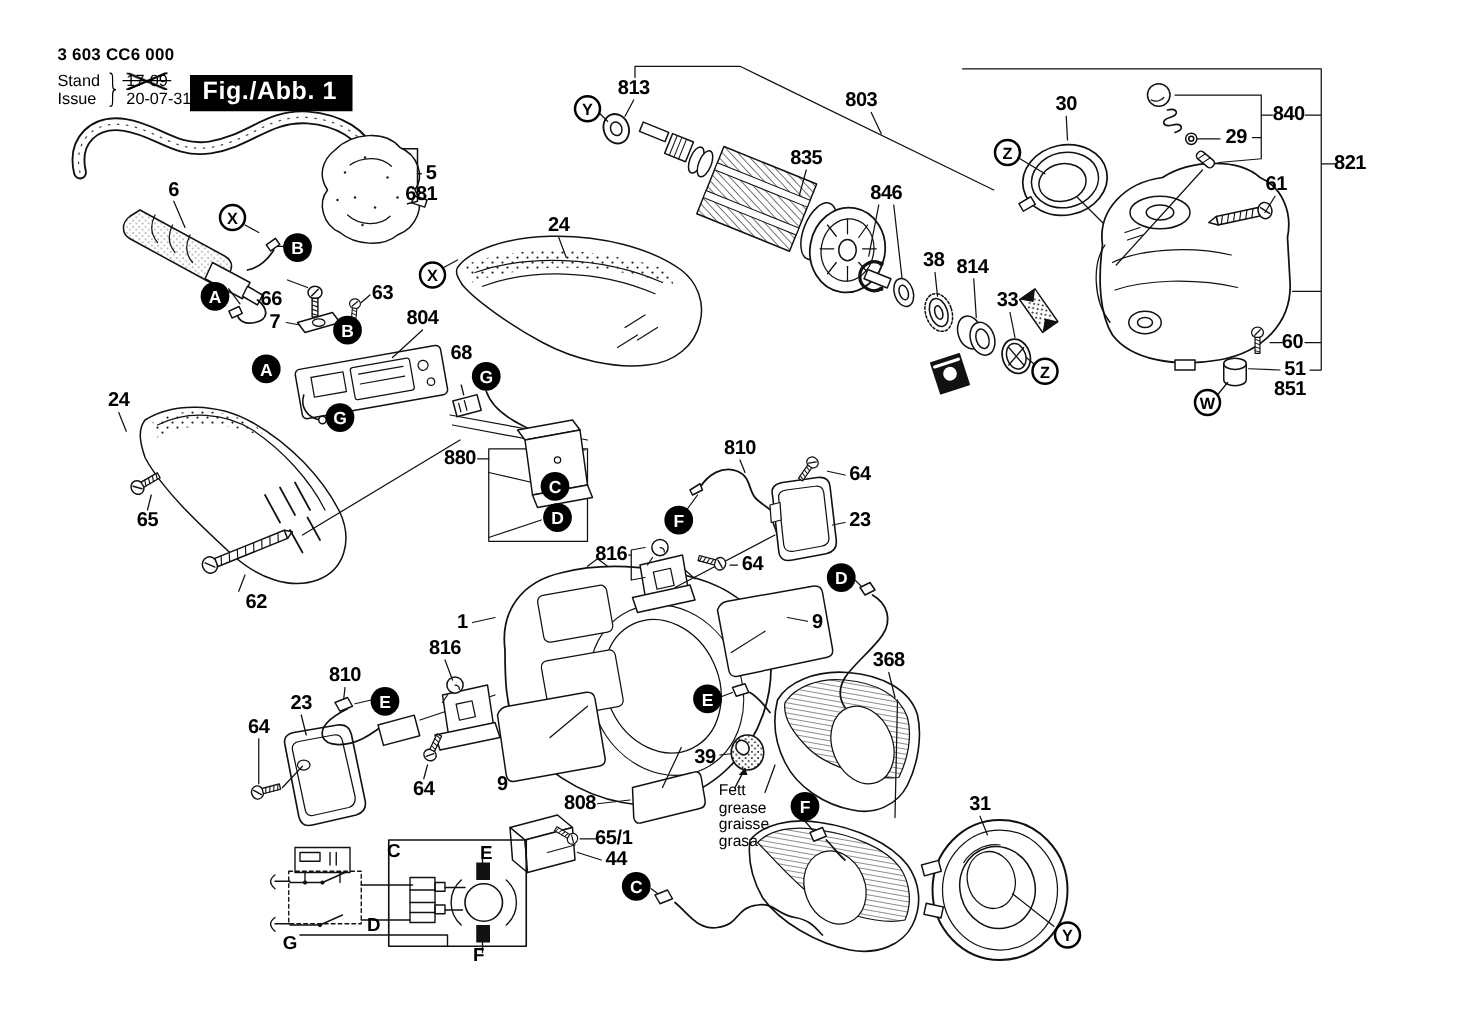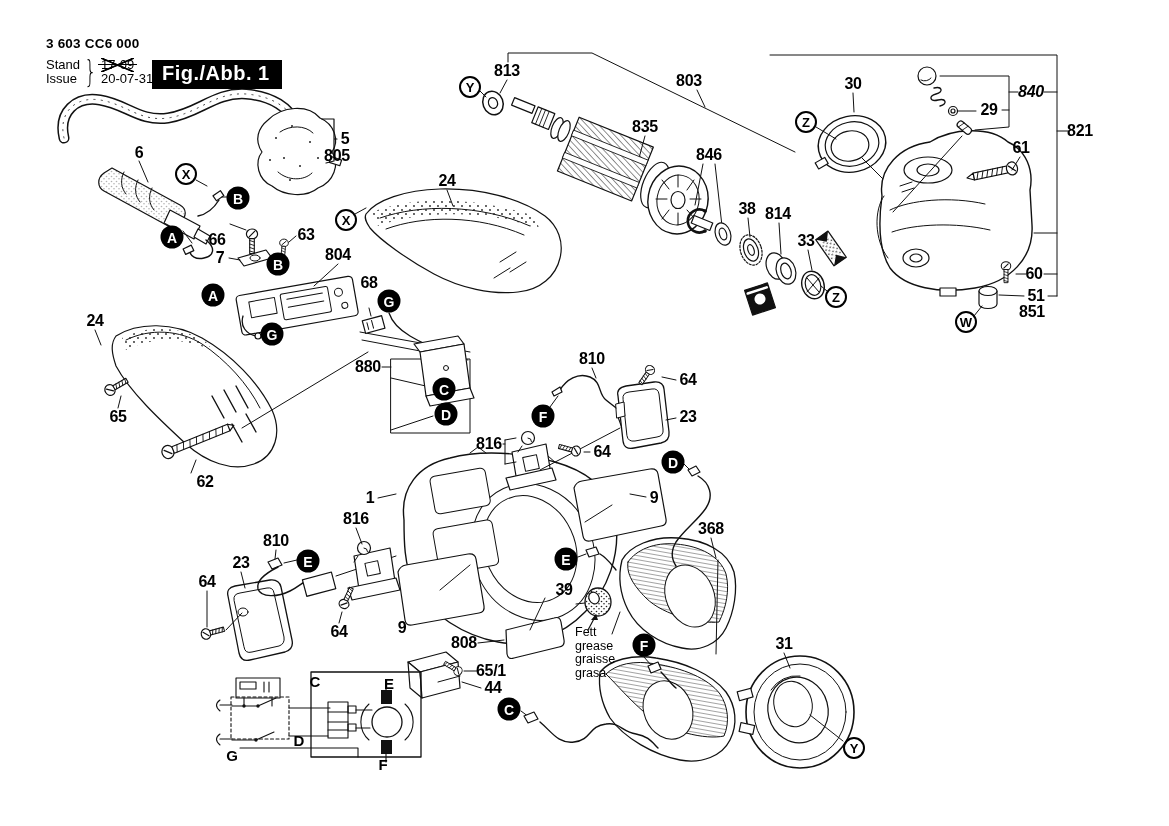--- a/index.html
+++ b/index.html
@@ -540,39 +540,39 @@
       <div class="rev-v">
         <div><span class="struck">17-09</span></div>
         <div>20-07-31</div>
       </div>
     </div>
   </div>
   <div class="figbox">Fig./Abb. 1</div>
 
 
 <div class="plabel" style="left: 345px; top: 139px;">5</div>
-    <div class="plabel" style="left: 337px; top: 156px;">805</div>
+    <div class="plabel" style="left: 337px; top: 156px;">681</div>
     <div class="plabel" style="left: 139px; top: 153px;">6</div>
     <div class="plabel" style="left: 217px; top: 240px;">66</div>
     <div class="plabel" style="left: 306px; top: 235px;">63</div>
     <div class="plabel" style="left: 220px; top: 258px;">7</div>
     <div class="plabel" style="left: 338px; top: 255px;">804</div>
     <div class="plabel" style="left: 447px; top: 181px;">24</div>
     <div class="plabel" style="left: 95px; top: 321px;">24</div>
     <div class="plabel" style="left: 118px; top: 417px;">65</div>
     <div class="plabel" style="left: 205px; top: 482px;">62</div>
     <div class="plabel" style="left: 507px; top: 71px;">813</div>
     <div class="plabel" style="left: 645px; top: 127px;">835</div>
     <div class="plabel" style="left: 689px; top: 81px;">803</div>
     <div class="plabel" style="left: 709px; top: 155px;">846</div>
     <div class="plabel" style="left: 747px; top: 209px;">38</div>
     <div class="plabel" style="left: 778px; top: 214px;">814</div>
     <div class="plabel" style="left: 806px; top: 241px;">33</div>
     <div class="plabel" style="left: 853px; top: 84px;">30</div>
-    <div class="plabel" style="left: 1031px; top: 92px; font-style: italic;">840</div>
+    <div class="plabel" style="left: 1031px; top: 92px;">840</div>
     <div class="plabel" style="left: 989px; top: 110px;">29</div>
     <div class="plabel" style="left: 1080px; top: 131px;">821</div>
     <div class="plabel" style="left: 1021px; top: 148px;">61</div>
     <div class="plabel" style="left: 1034px; top: 274px;">60</div>
     <div class="plabel" style="left: 1036px; top: 296px;">51</div>
     <div class="plabel" style="left: 1032px; top: 312px;">851</div>
     <div class="plabel" style="left: 369px; top: 283px;">68</div>
     <div class="plabel" style="left: 368px; top: 367px;">880</div>
     <div class="plabel" style="left: 592px; top: 359px;">810</div>
     <div class="plabel" style="left: 489px; top: 444px;">816</div>
@@ -584,21 +584,21 @@
     <div class="plabel" style="left: 370px; top: 498px;">1</div>
     <div class="plabel" style="left: 276px; top: 541px;">810</div>
     <div class="plabel" style="left: 241px; top: 563px;">23</div>
     <div class="plabel" style="left: 207px; top: 582px;">64</div>
     <div class="plabel" style="left: 356px; top: 519px;">816</div>
     <div class="plabel" style="left: 339px; top: 632px;">64</div>
     <div class="plabel" style="left: 402px; top: 628px;">9</div>
     <div class="plabel" style="left: 464px; top: 643px;">808</div>
     <div class="plabel" style="left: 491px; top: 671px;">65/1</div>
     <div class="plabel" style="left: 493px; top: 688px;">44</div>
-    <div class="plabel" style="left: 564px; top: 590px;">39</div>
+    <div class="plabel" style="left: 564px; top: 606px;">39</div>
     <div class="plabel" style="left: 784px; top: 644px;">31</div>
     <div class="ref rline" style="left: 186px; top: 174px;">X</div>
     <div class="ref rline" style="left: 346px; top: 220px;">X</div>
     <div class="ref rline" style="left: 470px; top: 87px;">Y</div>
     <div class="ref rline" style="left: 854px; top: 748px;">Y</div>
     <div class="ref rline" style="left: 806px; top: 122px;">Z</div>
     <div class="ref rline" style="left: 836px; top: 297px;">Z</div>
     <div class="ref rline" style="left: 966px; top: 322px;">W</div>
     <div class="ref rfill" style="left: 172px; top: 237px;">A</div>
     <div class="ref rfill" style="left: 213px; top: 295px;">A</div>

